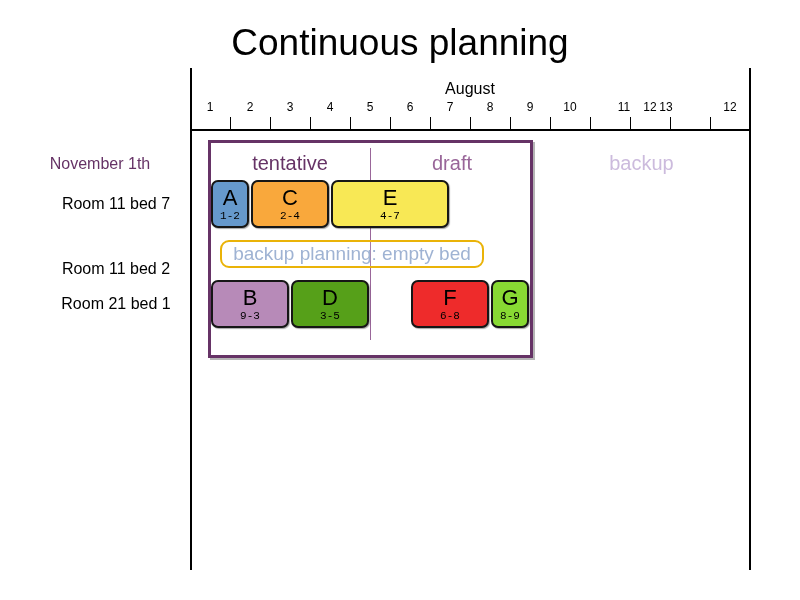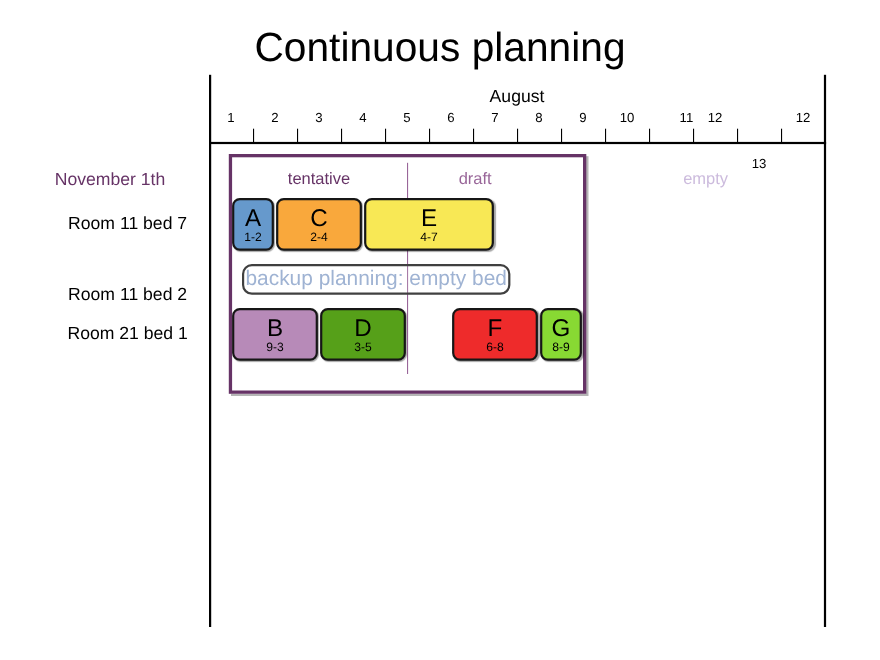--- a/index.html
+++ b/index.html
@@ -27,36 +27,36 @@
   .side-label{position:absolute;height:24px;line-height:24px;font-size:16px;text-align:center;}
   .side-label.date{color:#663366;}
   .side-label.room{color:#000;}
   
   .plan-box{
     position:absolute;left:208px;top:140px;width:325px;height:218px;
     border:3px solid #663366;box-sizing:border-box;background:transparent;
     box-shadow:2px 2px 0 rgba(90,90,90,0.45);
   }
   .split-line{position:absolute;left:370px;top:148px;width:1px;height:192px;background:#996699;z-index:1;}
-  .period-label{position:absolute;top:152px;height:22px;line-height:22px;font-size:15px;text-align:center;z-index:2;}
+  .period-label{position:absolute;top:152px;height:22px;line-height:22px;font-size:20px;text-align:center;z-index:2;}
   .period-tentative{left:210px;width:160px;color:#663366;}
-  .period-draft{left:350px;width:164px;color:#996699;}
+  .period-draft{left:370px;width:164px;color:#996699;}
   .period-future{left:533px;width:217px;color:#ccbbdd;}
   
   .block{
     position:absolute;box-sizing:border-box;border:2px solid #161616;border-radius:7px;
     display:flex;flex-direction:column;align-items:center;justify-content:center;
     z-index:3;box-shadow:1px 1px 1px rgba(0,0,0,0.35);
   }
   .b-name{font-size:22px;line-height:24px;color:#000;}
-  .b-nights{font-size:11px;line-height:13px;color:#000;}
+  .b-nights{font-size:11px;line-height:13px;color:#000;font-family:Liberation Mono, monospace;}
   
   .backup{
-    position:absolute;left:220px;top:240px;width:244px;height:28px;box-sizing:border-box;
-    border:2px solid #404040;border-radius:9px;background:rgba(255,255,255,0.15);
+    position:absolute;left:220px;top:240px;width:264px;height:28px;box-sizing:border-box;
+    border:2px solid #eab308;border-radius:9px;background:rgba(255,255,255,0.15);
     display:flex;align-items:center;justify-content:center;z-index:2;
   }
   .backup span{font-size:19px;color:#9fb3d3;}
 </style>
 </head>
 <body>
 
 <div class="stage">
 
   <div class="title">Continuous planning</div>
@@ -71,21 +71,21 @@
       <div class="day-num" style="left: 270px;">3</div>
       <div class="day-num" style="left: 310px;">4</div>
       <div class="day-num" style="left: 350px;">5</div>
       <div class="day-num" style="left: 390px;">6</div>
       <div class="day-num" style="left: 430px;">7</div>
       <div class="day-num" style="left: 470px;">8</div>
       <div class="day-num" style="left: 510px;">9</div>
       <div class="day-num" style="left: 550px;">10</div>
       <div class="day-num" style="left: 604px;">11</div>
       <div class="day-num" style="left: 630px;">12</div>
-      <div class="day-num" style="left: 670px; margin-top: 42px;">13</div>
+      <div class="day-num" style="left: 646px;">13</div>
       <div class="day-num" style="left: 710px;">12</div>
     </div>
   <div id="day-ticks">
       <div class="tick" style="left: 230px;"></div>
       <div class="tick" style="left: 270px;"></div>
       <div class="tick" style="left: 310px;"></div>
       <div class="tick" style="left: 350px;"></div>
       <div class="tick" style="left: 390px;"></div>
       <div class="tick" style="left: 430px;"></div>
       <div class="tick" style="left: 470px;"></div>
@@ -99,21 +99,21 @@
 
   <div class="side-label date" style="left:20px;top:152px;width:160px;">November 1th</div>
   <div class="side-label room" style="left:31px;top:192px;width:170px;">Room 11 bed 7</div>
   <div class="side-label room" style="left:31px;top:242px;width:170px;margin-top:15px;">Room 11 bed 2</div>
   <div class="side-label room" style="left:31px;top:292px;width:170px;">Room 21 bed 1</div>
 
   <div class="split-line"></div>
   <div class="plan-box"></div>
   <div class="period-label period-tentative">tentative</div>
   <div class="period-label period-draft">draft</div>
-  <div class="period-label period-future">empty</div>
+  <div class="period-label period-future">backup</div>
 
   <div class="backup">
     <span>backup planning: empty bed</span>
   </div>
 
   <div id="bookings">
       <div class="block" style="left: 211px; width: 38px; top: 180px; height: 48px; background: rgb(102, 153, 204);">
         <span class="b-name">A</span>
         <span class="b-nights">1-2</span>
       </div>

